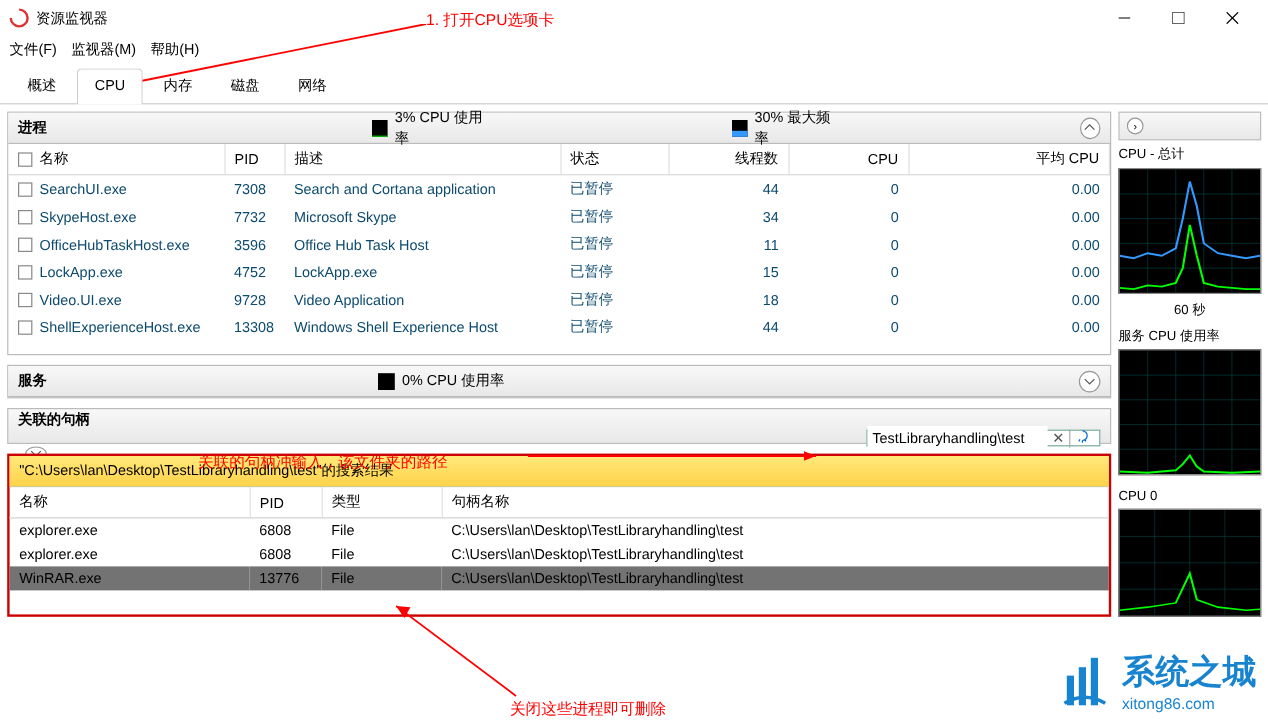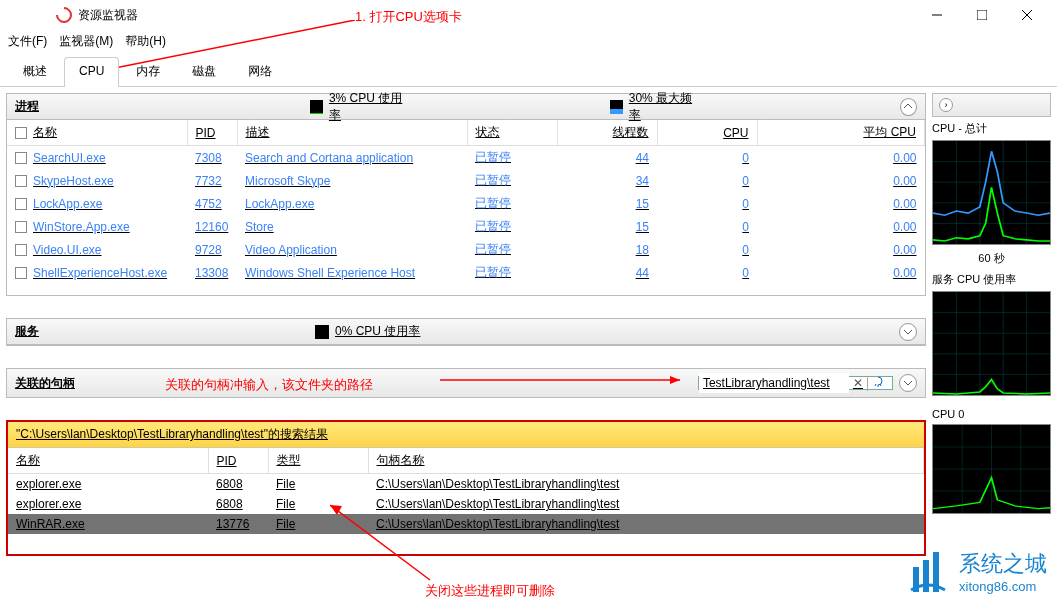--- a/index.html
+++ b/index.html
@@ -1,44 +1,44 @@
 <!DOCTYPE html>
 <html><head>
 <meta charset="utf-8">
 <style>
 * { box-sizing: border-box; margin: 0; padding: 0; font-family: "Microsoft YaHei", "Segoe UI", sans-serif; font-size: 12px; }
 body { background: #fff; width: 1057px; height: 604px; overflow: hidden; position: relative; }
-.titlebar { display: flex; align-items: center; height: 30px; padding: 0 8px; margin-left: 48px; }
+.titlebar { display: flex; align-items: center; height: 30px; padding: 0 8px; }
 .titlebar .icon { width: 16px; height: 16px; border: 2px solid #d33; border-radius: 50%; border-top-color: transparent; transform: rotate(-45deg); margin-right: 6px; }
 .titlebar .title { flex: 1; }
 .winbtns { display: flex; }
 .winbtn { width: 45px; height: 30px; display: flex; align-items: center; justify-content: center; }
 .winbtn svg { width: 10px; height: 10px; }
 .menubar { height: 22px; padding: 0 8px; display: flex; gap: 12px; align-items: center; }
 .tabs { display: flex; border-bottom: 1px solid #ccc; padding: 4px 8px 0; gap: 2px; }
 .tab { padding: 6px 14px; border: 1px solid transparent; border-bottom: none; cursor: pointer; }
 .tab.active { border-color: #ccc; background: #fff; border-radius: 4px 4px 0 0; position: relative; top: 1px; }
 .main { display: flex; height: 510px; }
-.left { flex: 1; padding: 6px; display: flex; flex-direction: column; gap: 22px; overflow: hidden; text-decoration: underline; }
+.left { flex: 1; padding: 6px; display: flex; flex-direction: column; gap: 8px; overflow: hidden; }
 .right { width: 125px; padding: 6px 6px 6px 0; display: flex; flex-direction: column; gap: 4px; }
 .panel { border: 1px solid #bbb; }
 .panel-hdr { background: linear-gradient(#f8f8f8,#e8e8e8); border-bottom: 1px solid #bbb; height: 26px; display: flex; align-items: center; padding: 0 8px; gap: 200px; }
 .panel-hdr .ptitle { font-weight: bold; width: 100px; }
 .meter { display: flex; align-items: center; gap: 6px; }
 .meter-box { width: 14px; height: 14px; background: #000; display: inline-flex; align-items: flex-end; }
 .meter-fill { width: 100%; background: #0c0; }
 .expand-btn { margin-left: auto; width: 18px; height: 18px; border: 1px solid #999; border-radius: 50%; display: flex; align-items: center; justify-content: center; background: #fff; }
 .grid { width: 100%; border-collapse: collapse; }
 .grid th { text-align: left; font-weight: normal; padding: 4px 8px; border-right: 1px solid #e0e0e0; border-bottom: 1px solid #ddd; background: #fff; }
 .grid th.num, .grid td.num { text-align: right; }
 .grid td { padding: 3px 8px; white-space: nowrap; }
-.grid tbody tr { color: #3b82f6; }
+.grid tbody tr { color: #0c4a6e; }
 .chk { display: inline-block; width: 12px; height: 12px; border: 1px solid #888; margin-right: 6px; vertical-align: middle; }
 .scroll-wrap { height: 175px; overflow-y: scroll; }
-.handles-hdr { background: linear-gradient(#f8f8f8,#e8e8e8); border: 1px solid #bbb; height: 30px; display: flex; align-items: center; padding: 0 8px; }
+.handles-hdr { background: linear-gradient(#f8f8f8,#e8e8e8); border: 1px solid #bbb; height: 30px; display: flex; padding: 0 8px; flex-direction: column; }
 .search-box { display: flex; align-items: center; border: 1px solid #7a9; background: #fff; height: 14px; margin-left: auto; }
 .search-box input { border: none; outline: none; padding: 0 4px; width: 150px; height: 20px; }
 .search-clear { padding: 0 4px; color: #555; cursor: pointer; }
 .search-go { border-left: 1px solid #aaa; padding: 0 6px; cursor: pointer; }
 .results-box { border: 2px solid #c00; }
 .results-hdr { background: linear-gradient(#ffe97a,#ffd24a); padding: 4px 8px; border-bottom: 1px solid #cc9; }
 .results-table { width: 100%; border-collapse: collapse; }
 .results-table th { text-align: left; font-weight: normal; padding: 4px 8px; border-right: 1px solid #e0e0e0; border-bottom: 1px solid #ddd; }
 .results-table td { padding: 3px 8px; }
 .results-table tr.sel { background: #737373; }
@@ -47,21 +47,21 @@
 .chart-title { font-size: 11px; }
 .chart { width: 100%; height: 105px; background: #000; position: relative; border: 1px solid #888; }
 .chart.small { height: 90px; }
 .chart svg { width: 100%; height: 100%; }
 .chart .grid-line { stroke: #044; stroke-width: 0.5; }
 .chart-sub { font-size: 11px; padding: 2px 0; text-align: center; }
 .annot { position: absolute; color: #f00; font-size: 13px; pointer-events: none; }
 .arrow-svg { position: absolute; pointer-events: none; }
 .watermark { position: absolute; right: 10px; bottom: 10px; display: flex; align-items: center; gap: 6px; opacity: 0.9; }
 .wm-logo { width: 50px; height: 40px; }
-.wm-text { color: #0077cc; font-size: 22px; font-weight: normal; }
+.wm-text { color: #0077cc; font-size: 28px; font-weight: bold; }
 .wm-url { color: #0077cc; font-size: 13px; }
 </style>
 </head>
 <body>
 
 <div class="titlebar">
   <span class="icon"></span>
   <span class="title">资源监视器</span>
   <div class="winbtns">
     <div class="winbtn">
@@ -153,32 +153,32 @@
               <tr>
                 <td><span class="chk"></span>SkypeHost.exe</td>
                 <td>7732</td>
                 <td>Microsoft Skype</td>
                 <td>已暂停</td>
                 <td class="num">34</td>
                 <td class="num">0</td>
                 <td class="num">0.00</td>
               </tr>
               <tr>
+                <td><span class="chk"></span>OfficeHubTaskHost.exe</td>
+                <td>3596</td>
+                <td>Office Hub Task Host</td>
+                <td>已暂停</td>
+                <td class="num">11</td>
+                <td class="num">0</td>
+                <td class="num">0.00</td>
+              </tr>
+              <tr>
                 <td><span class="chk"></span>LockApp.exe</td>
                 <td>4752</td>
                 <td>LockApp.exe</td>
-                <td>已暂停</td>
-                <td class="num">15</td>
-                <td class="num">0</td>
-                <td class="num">0.00</td>
-              </tr>
-              <tr>
-                <td><span class="chk"></span>WinStore.App.exe</td>
-                <td>12160</td>
-                <td>Store</td>
                 <td>已暂停</td>
                 <td class="num">15</td>
                 <td class="num">0</td>
                 <td class="num">0.00</td>
               </tr>
               <tr>
                 <td><span class="chk"></span>Video.UI.exe</td>
                 <td>9728</td>
                 <td>Video Application</td>
                 <td>已暂停</td>

